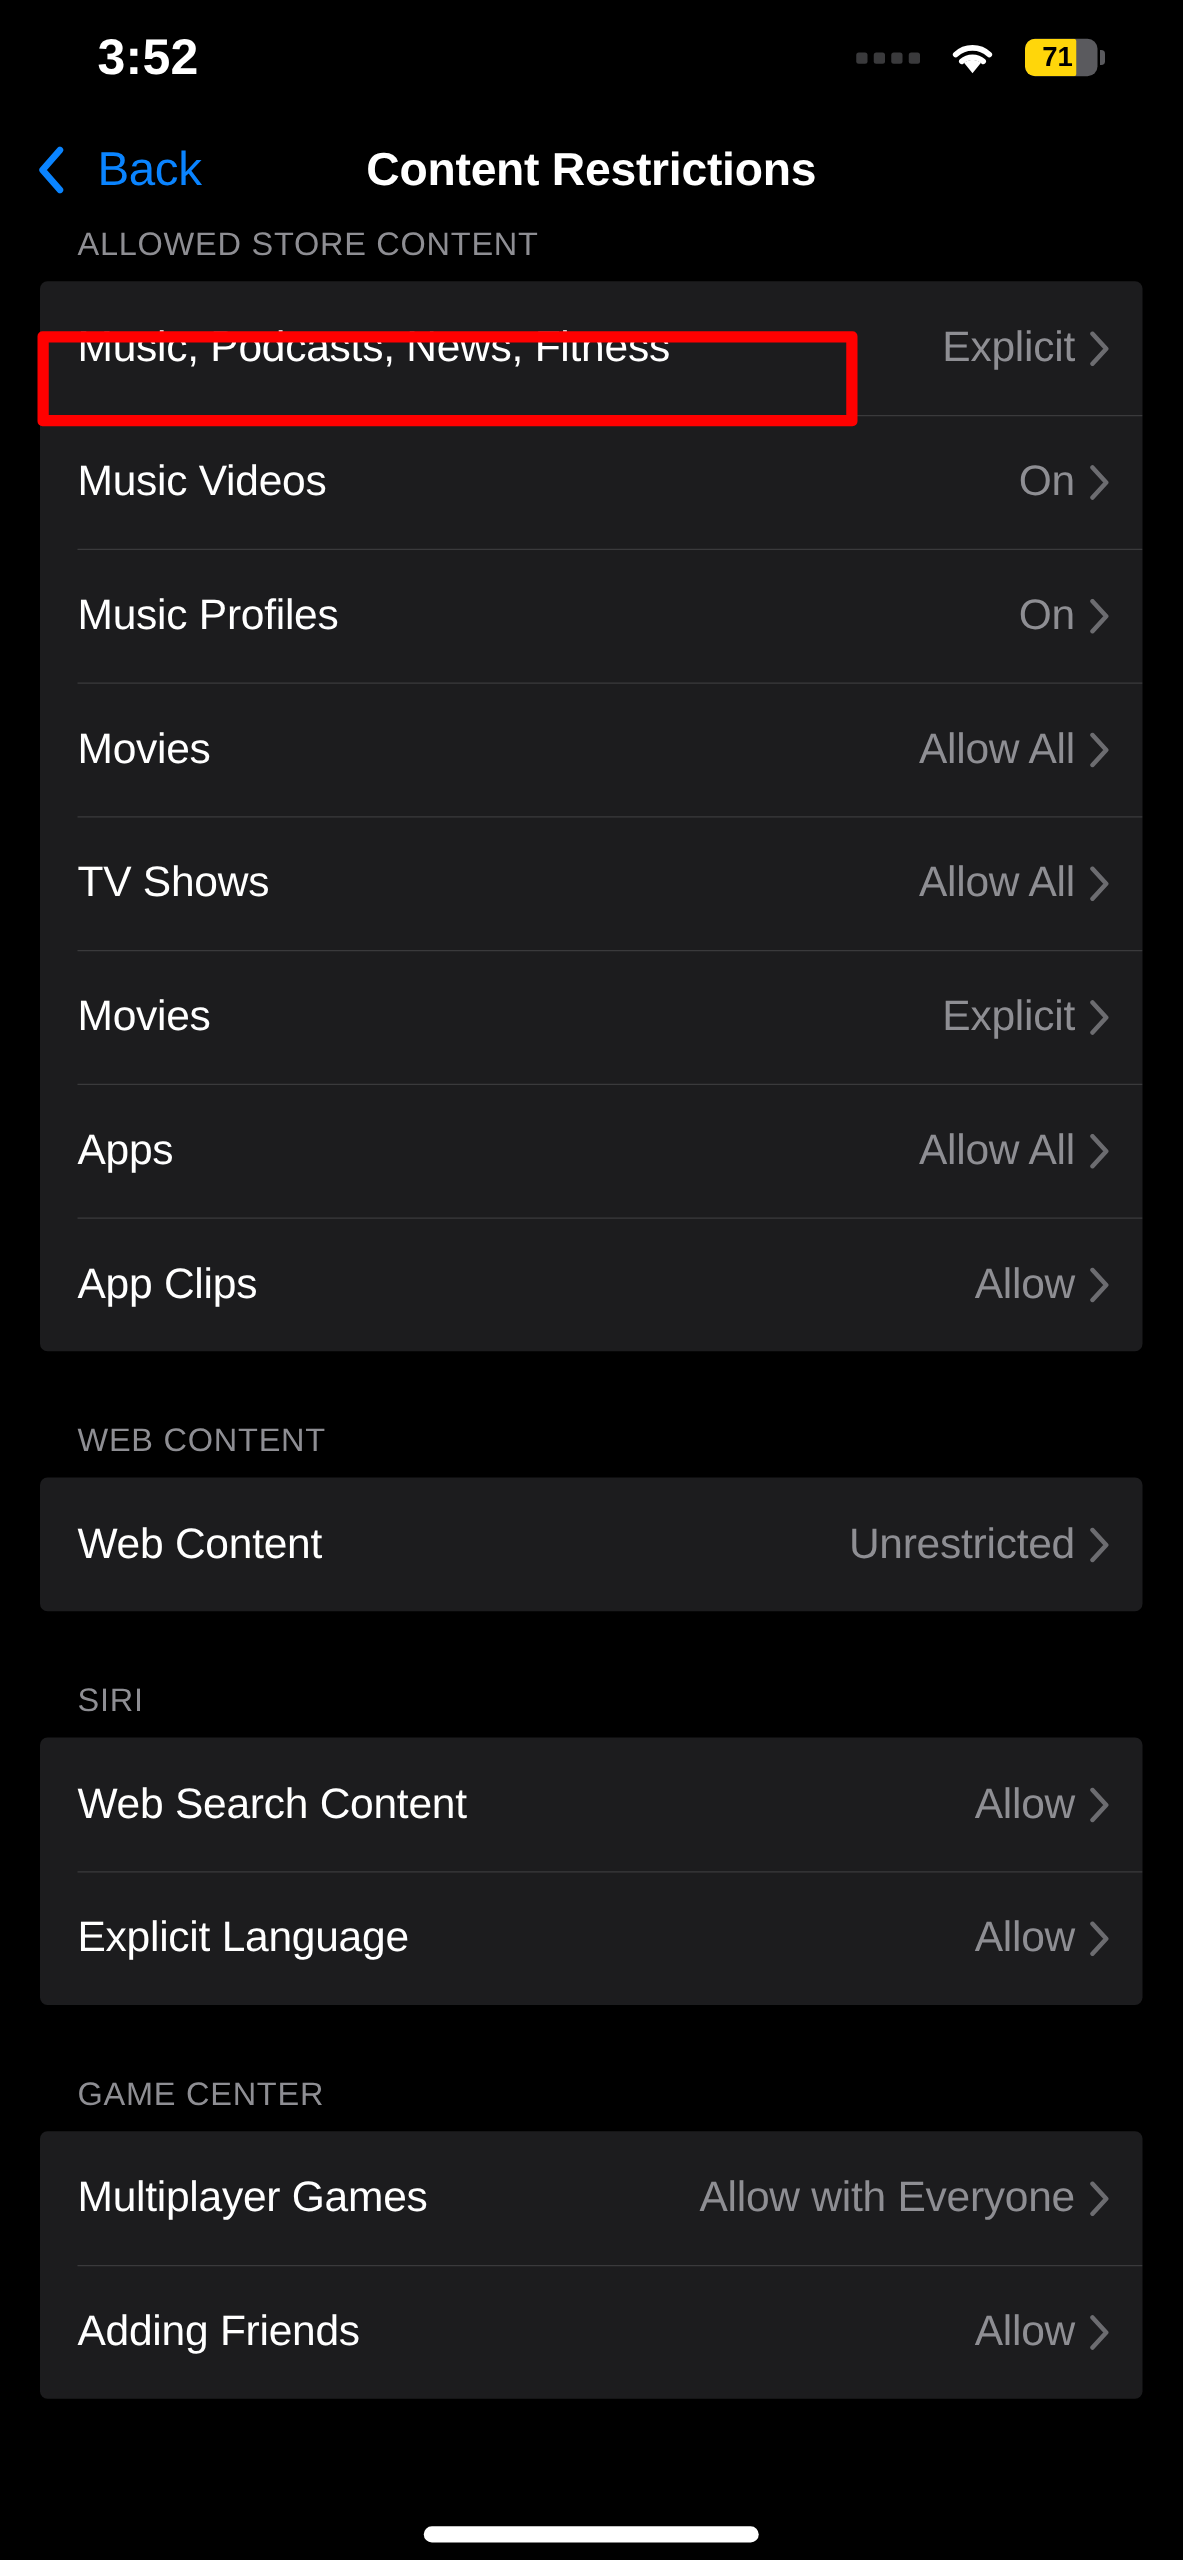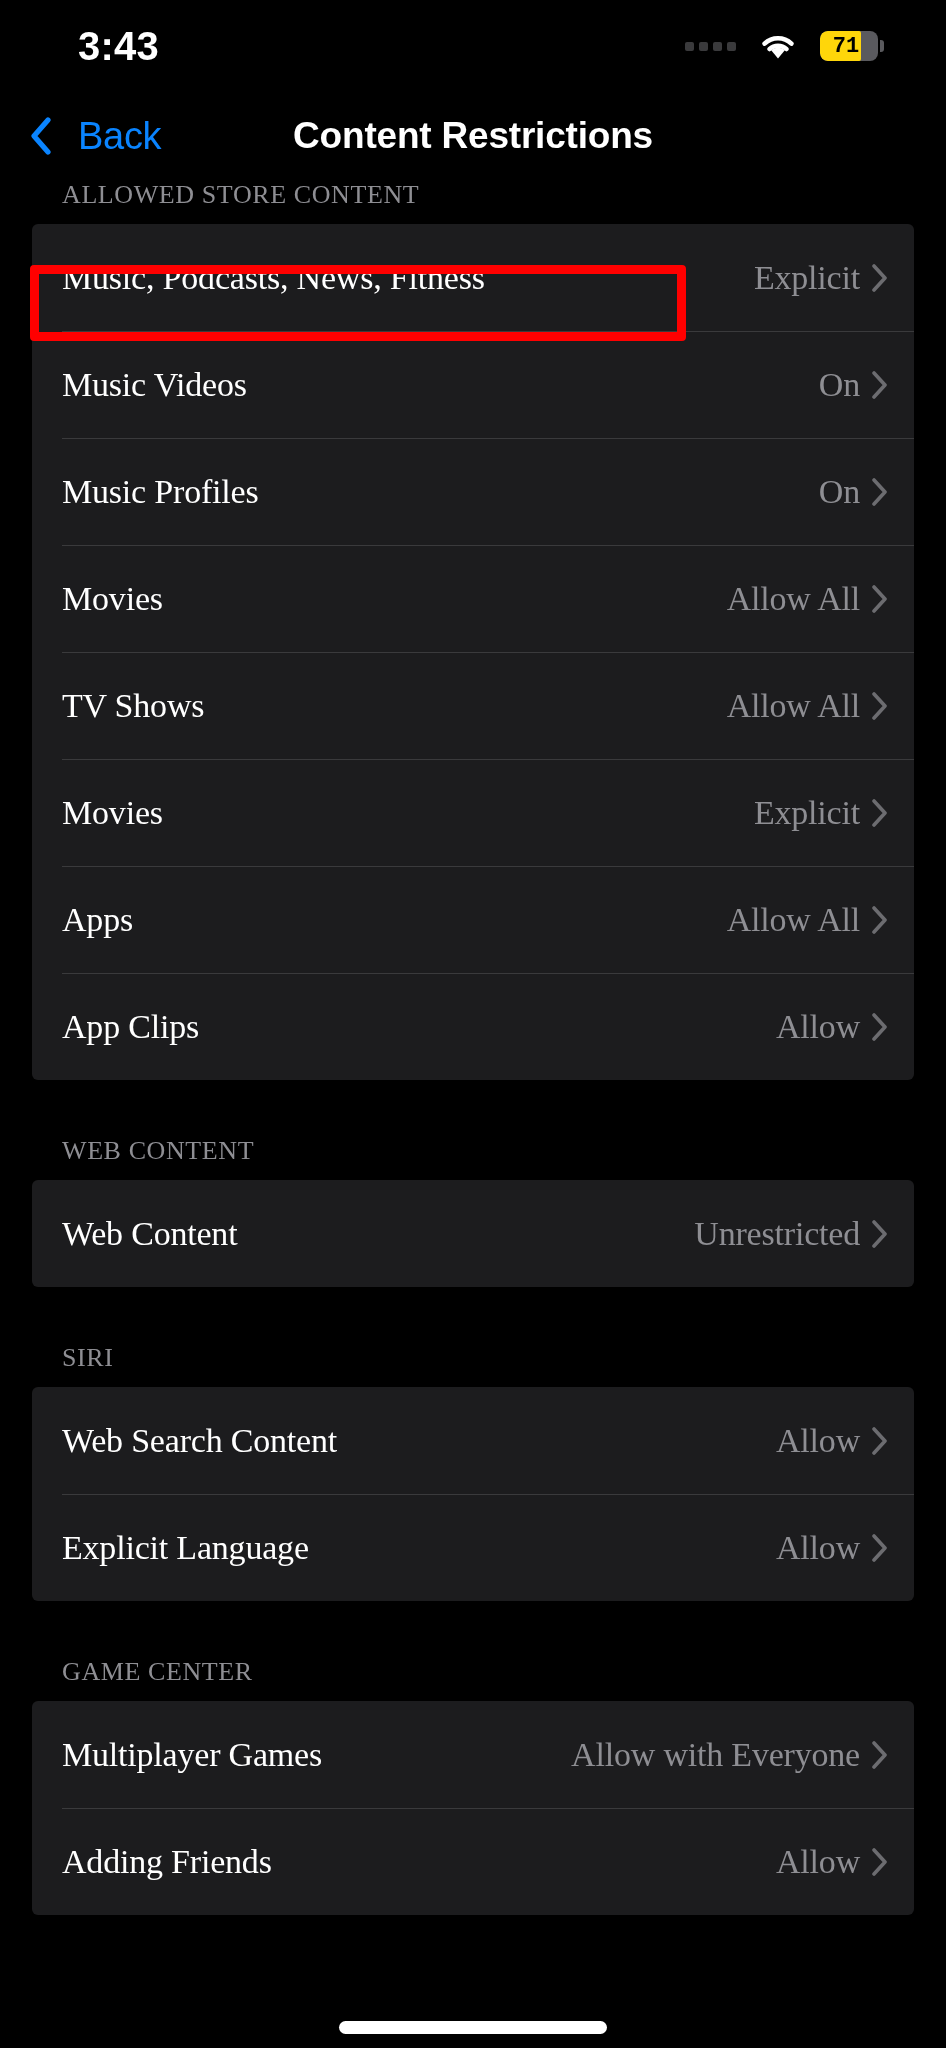--- a/index.html
+++ b/index.html
@@ -17,21 +17,21 @@
     display:flex; align-items:center; justify-content:space-between;
     padding:0 62px 0 78px;
   }
   .status-time {
     color:#fff; font-size:40px; font-weight:700; letter-spacing:0.2px;
   }
   .status-right { display:flex; align-items:center; gap:22px; }
   .sig-dots { display:flex; align-items:center; gap:5px; }
   .sig-dots i { display:block; width:9px; height:9px; border-radius:2px; background:#3a3a3c; }
   .wifi { width:40px; height:29px; position:relative; }
-  .batt { display:flex; align-items:center;font-family:Liberation Mono, monospace; }
+  .batt { display:flex; align-items:center; }
   .batt-body {
     position:relative; width:58px; height:30px; border-radius:8px;
     background:#5a5a5e; overflow:hidden;
   }
   .batt-fill {
     position:absolute; left:0; top:0; bottom:0; width:71%;
     background:#FFD60A; border-radius:7px 2px 2px 7px;
   }
   .batt-num {
     position:absolute; inset:0; display:flex; align-items:center; justify-content:center;
@@ -53,21 +53,21 @@
   .back-label { color:#0A84FF; font-size:38px; letter-spacing:-0.3px; }
   .nav-title {
     position:absolute; left:0; top:0; width:946px; height:88px;
     display:flex; align-items:center; justify-content:center;
     color:#fff; font-size:37px; font-weight:700; letter-spacing:-0.2px;
     pointer-events:none;
   }
 
   
   .content { position:absolute; top:180px; left:0; width:946px; }
-  .section { margin:0;font-family:Liberation Serif, serif; }
+  .section { margin:0; }
   .section-header {
     color:#8E8E93; font-size:26px; letter-spacing:0.6px;
     padding:0 0 14px 62px;
   }
   .card {
     margin:0 32px; background:#1C1C1E; border-radius:6px; overflow:hidden;
   }
   .row {
     position:relative; display:flex; align-items:center; justify-content:space-between;
     height:107px; padding:0 26px 0 30px; cursor:pointer;
@@ -93,21 +93,21 @@
     position:absolute; left:50%; transform:translateX(-50%); bottom:14px;
     width:268px; height:13px; background:#fff; border-radius:7px; z-index:30;
   }
 </style>
 </head>
 <body>
 
 <div class="screen">
 
   <div class="statusbar">
-    <div class="status-time">3:43</div>
+    <div class="status-time">3:52</div>
     <div class="status-right">
       <div class="sig-dots">
         <i></i>
           <i></i>
           <i></i>
           <i></i>
       </div>
       <div class="wifi">
         <svg width="40" height="29" viewBox="0 0 40 29">
           <path d="M20 26.5 L13.2 18.2 A10.6 10.6 0 0 1 26.8 18.2 Z" fill="#fff"></path>

